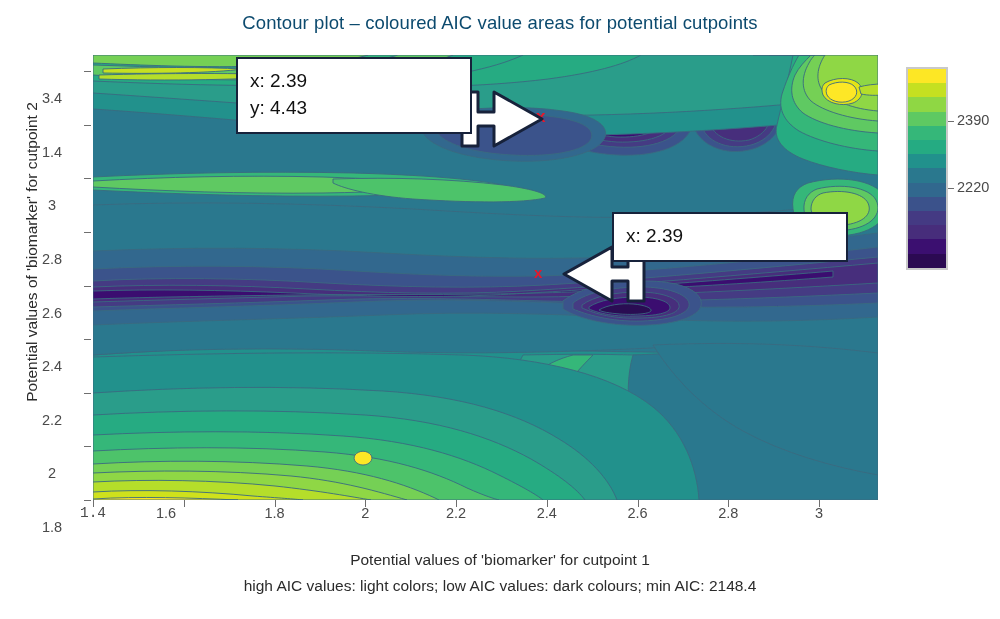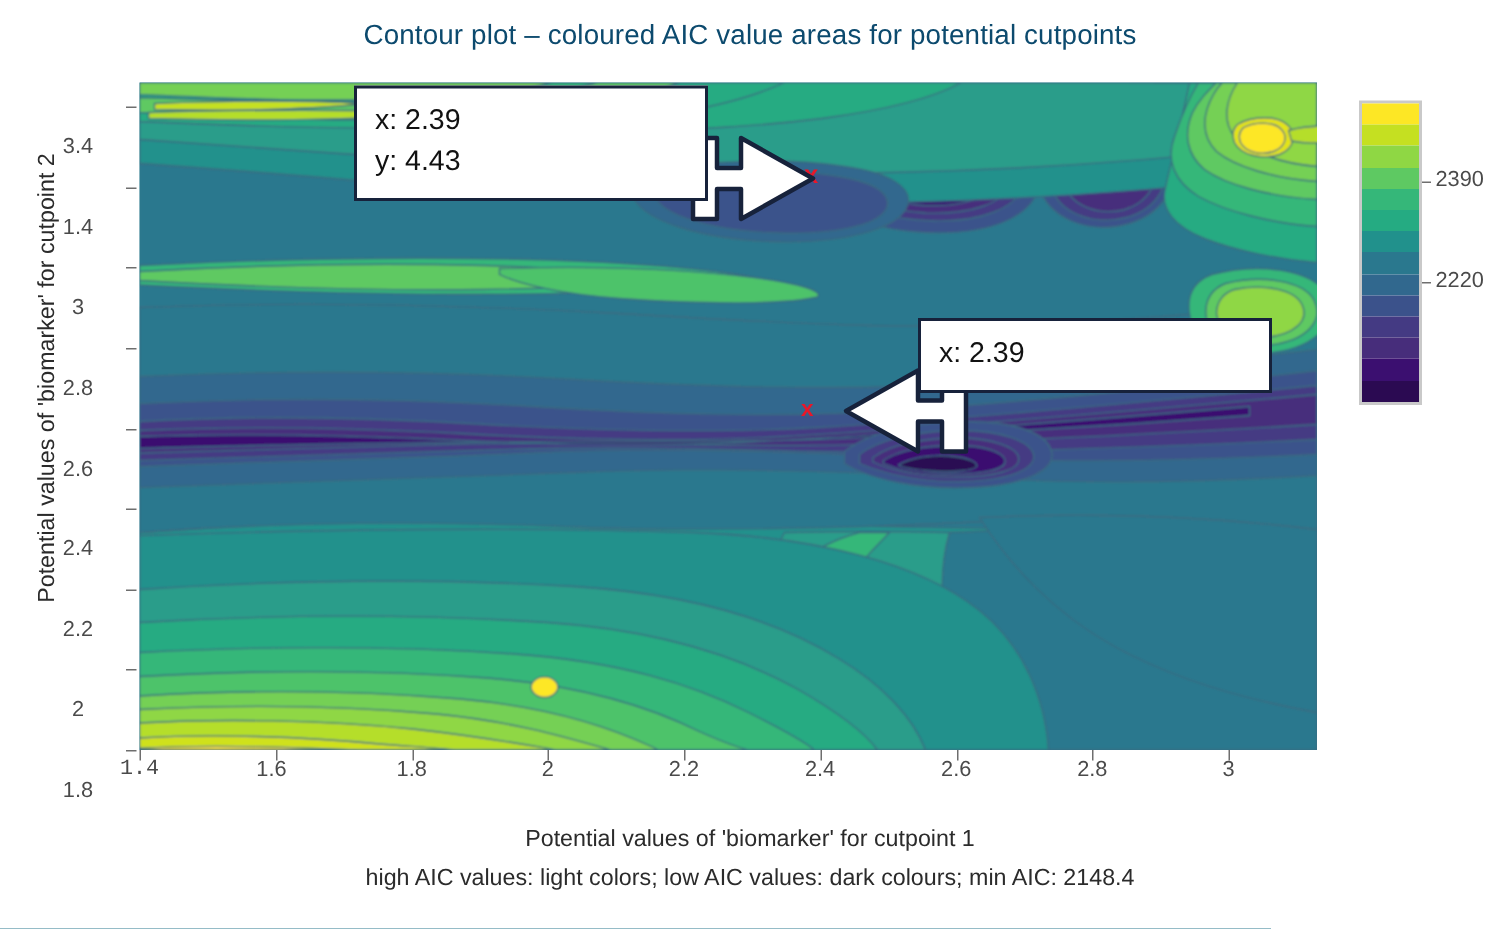--- a/index.html
+++ b/index.html
@@ -243,21 +243,21 @@
       <div class="ytick-label" style="left: 26px; top: 169.313px;">3</div>
       <div class="ytick-mark" style="top: 178.313px;"></div>
       <div class="ytick-label" style="left: 26px; top: 115.699px;">1.4</div>
       <div class="ytick-mark" style="top: 124.699px;"></div>
       <div class="ytick-label" style="left: 26px; top: 62.0843px;">3.4</div>
       <div class="ytick-mark" style="top: 71.0843px;"></div>
     </div>
   <div id="xticks">
       <div class="xtick-label" style="left: 68px; font-family: Liberation Mono, monospace;">1.4</div>
       <div class="xtick-mark" style="left: 93px;"></div>
-      <div class="xtick-label" style="left: 156px;">1.6</div>
+      <div class="xtick-label" style="left: 141px;">1.6</div>
       <div class="xtick-mark" style="left: 183.751px;"></div>
       <div class="xtick-label" style="left: 249.503px;">1.8</div>
       <div class="xtick-mark" style="left: 274.503px;"></div>
       <div class="xtick-label" style="left: 340.254px;">2</div>
       <div class="xtick-mark" style="left: 365.254px;"></div>
       <div class="xtick-label" style="left: 431.006px;">2.2</div>
       <div class="xtick-mark" style="left: 456.006px;"></div>
       <div class="xtick-label" style="left: 521.757px;">2.4</div>
       <div class="xtick-mark" style="left: 546.757px;"></div>
       <div class="xtick-label" style="left: 612.509px;">2.6</div>

